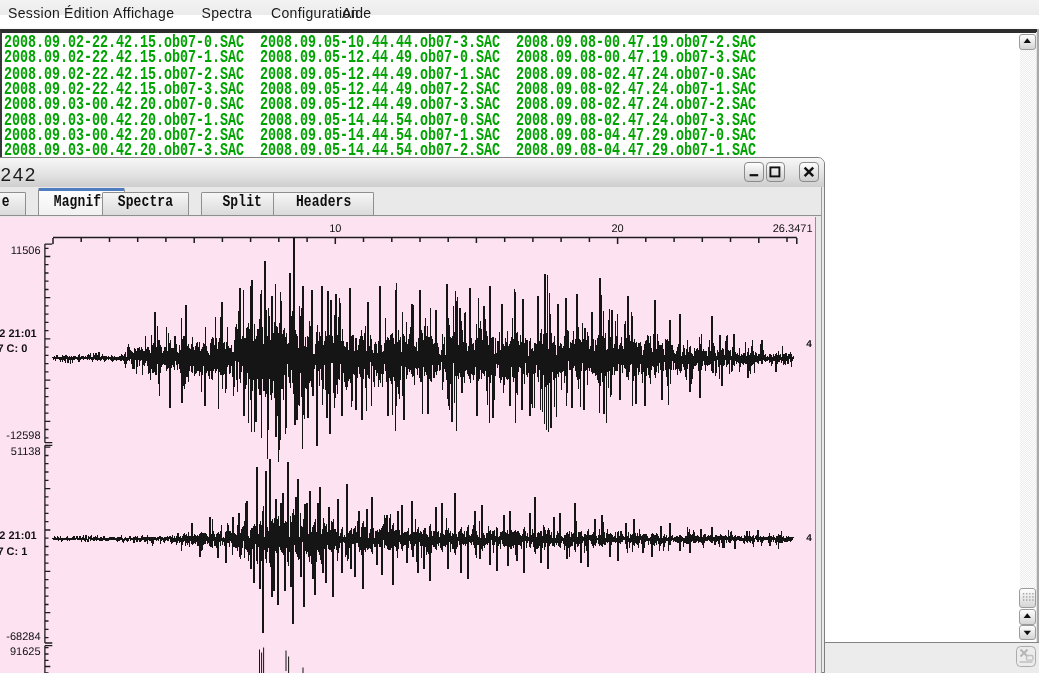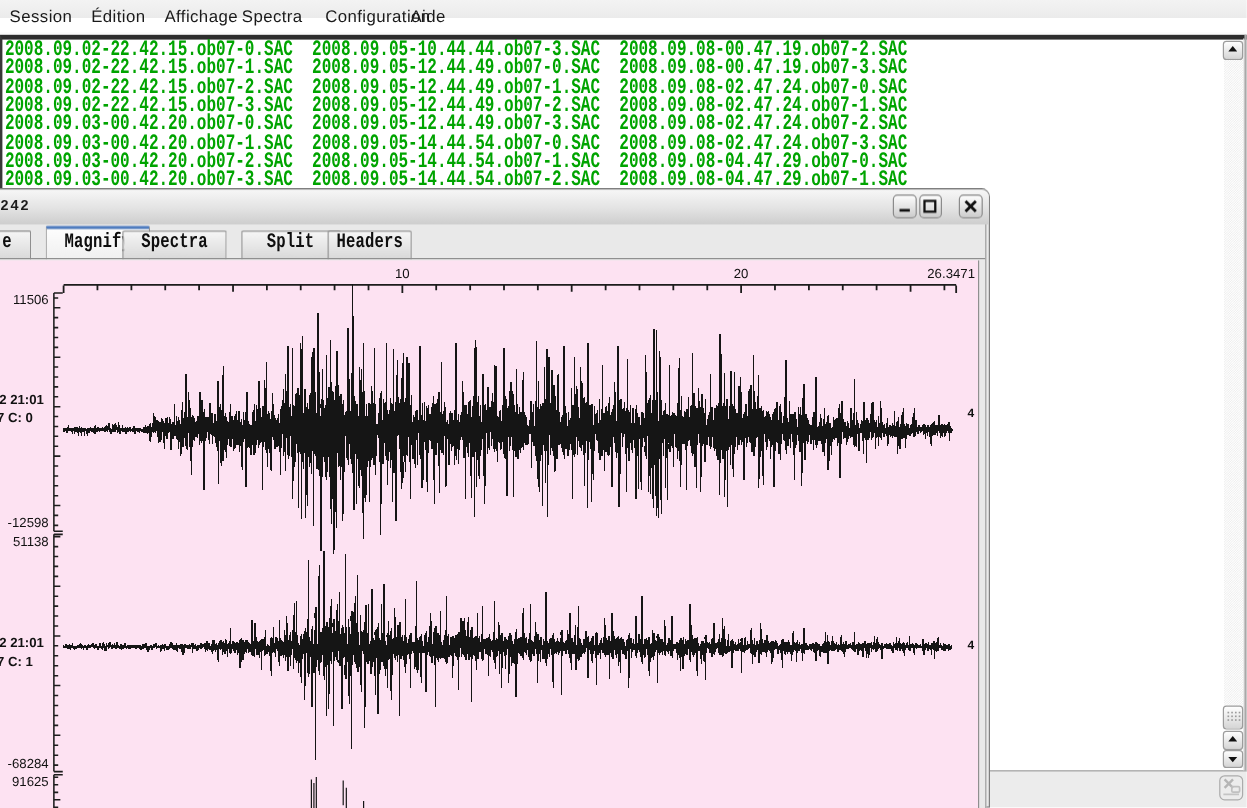--- a/index.html
+++ b/index.html
@@ -10,36 +10,36 @@
 #term{position:absolute;left:0;top:28.6px;width:1039px;height:614.4px;background:#fff;border-top:4px solid #2d2d2d;border-left:2px solid #383838;border-bottom:1.6px solid #838383;box-sizing:border-box}
 
 .gcol{top:35.4px;font-family:"Liberation Mono",monospace;font-weight:bold;font-size:13.34px;line-height:11.33px;color:#00a400;white-space:pre;transform:scaleY(1.368) translateZ(0);transform-origin:0 0}
 #rstrip{position:absolute;left:1035.8px;top:31.6px;width:1.6px;height:610px;background:#e2e2e2}#rstrip2{position:absolute;left:1037.4px;top:29px;width:1.6px;height:613px;background:#a9a9a9}
 #strack{position:absolute;left:1019.5px;top:33.5px;width:16px;height:554px;background-image:linear-gradient(45deg,#ececec 25%,transparent 25%,transparent 75%,#ececec 75%),linear-gradient(45deg,#ececec 25%,transparent 25%,transparent 75%,#ececec 75%);background-size:2px 2px;background-position:0 0,1px 1px;background-color:#fefefe}
 .sbtn{left:1019.2px;width:16.6px;box-sizing:border-box;border:1.1px solid #9c9c9c;border-radius:3px;background:linear-gradient(#fefefe,#d5d5d5);display:flex;align-items:center;justify-content:center}
 #status{position:absolute;left:0;top:643px;width:1039px;height:30px;background:#ececec}
 #sicon{position:absolute;left:1015.6px;top:2.8px;width:20.6px;height:20.8px;border:1.4px solid #ababab;border-radius:4.5px;box-sizing:border-box}
 #win{position:absolute;left:-40px;top:157.3px;width:865.4px;height:516px;background:#e9e9e9;border:1.3px solid #7f7f7f;border-radius:0 7px 0 0;box-sizing:border-box}
 #titlebar{position:absolute;left:0;top:0;width:100%;height:28.6px;background:linear-gradient(#f7f7f7 0%,#e3e3e3 55%,#cecece 100%);border-radius:0 6px 0 0}
-#title{position:absolute;transform:translateZ(0);left:39.5px;top:6.0px;font-size:12px;letter-spacing:1.6px;font-weight:bold;color:#1c1c1c}
+#title{position:absolute;transform:translateZ(0);left:39.5px;top:6.0px;font-size:19px;letter-spacing:1.6px;font-weight:normal;color:#1c1c1c}
 .wbtn{position:absolute;top:4px;width:19.8px;height:20.2px;box-sizing:border-box;border:1.1px solid #8b8b8b;border-radius:4px;background:linear-gradient(#fefefe,#cdcdcd);display:flex;align-items:center;justify-content:center}
 #content{position:absolute;left:0;top:29px;width:861.4px;height:487px;background:#e9e9e9;border-right:1.4px solid #9d9d9d;box-sizing:border-box}
 #tabstrip{position:absolute;left:0;top:0;width:100%;height:29px}
 .tab{position:absolute;box-sizing:border-box;border:1.2px solid #8f8f8f;border-bottom:none;background:linear-gradient(#f6f6f6,#d9d9d9);font-family:"Liberation Mono",monospace;font-weight:bold;font-size:13px;color:#0e0e0e;text-align:center;border-radius:1.5px 1.5px 0 0}
 .tab span{position:absolute;left:0;right:0;line-height:11px;letter-spacing:.12px;transform:scaleY(1.32) translateZ(0);transform-origin:0 0;top:1.2px}
 #tabsel{background:linear-gradient(#fdfdfd,#f0f0f0);border-top:3.4px solid #4f7cbf}
 #tabsel span{top:3.2px}
 #tabline{position:absolute;left:0;top:27.9px;width:100%;height:1.3px;background:#8f8f8f}
 #plot{position:absolute;left:0;top:30.0px;width:854.4px;height:456.5px;background:#fde2f2;border-right:1.7px solid #8f8f8f;box-sizing:content-box}
 </style></head><body>
 <div id="groove"></div>
 <div id="menubar">
 <span class="mitem" style="left:8px">Session</span>
-<span class="mitem" style="left:76px">Édition</span>
-<span class="mitem" style="left:137px">Affichage</span>
+<span class="mitem" style="left:64px">Édition</span>
+<span class="mitem" style="left:113px">Affichage</span>
 <span class="mitem" style="left:201.5px">Spectra</span>
 <span class="mitem" style="left:271px">Configuration</span>
 <span class="mitem" style="left:342px">Aide</span>
 </div>
 <div id="term"></div>
 <div class="gcol" style="left:4.1px">2008.09.02-22.42.15.ob07-0.SAC<br>2008.09.02-22.42.15.ob07-1.SAC<br>2008.09.02-22.42.15.ob07-2.SAC<br>2008.09.02-22.42.15.ob07-3.SAC<br>2008.09.03-00.42.20.ob07-0.SAC<br>2008.09.03-00.42.20.ob07-1.SAC<br>2008.09.03-00.42.20.ob07-2.SAC<br>2008.09.03-00.42.20.ob07-3.SAC</div>
 <div class="gcol" style="left:260.1px">2008.09.05-10.44.44.ob07-3.SAC<br>2008.09.05-12.44.49.ob07-0.SAC<br>2008.09.05-12.44.49.ob07-1.SAC<br>2008.09.05-12.44.49.ob07-2.SAC<br>2008.09.05-12.44.49.ob07-3.SAC<br>2008.09.05-14.44.54.ob07-0.SAC<br>2008.09.05-14.44.54.ob07-1.SAC<br>2008.09.05-14.44.54.ob07-2.SAC</div>
 <div class="gcol" style="left:516.1px">2008.09.08-00.47.19.ob07-2.SAC<br>2008.09.08-00.47.19.ob07-3.SAC<br>2008.09.08-02.47.24.ob07-0.SAC<br>2008.09.08-02.47.24.ob07-1.SAC<br>2008.09.08-02.47.24.ob07-2.SAC<br>2008.09.08-02.47.24.ob07-3.SAC<br>2008.09.08-04.47.29.ob07-0.SAC<br>2008.09.08-04.47.29.ob07-1.SAC</div>
 <div id="rstrip"></div>
 <div id="rstrip2"></div>
@@ -108,21 +108,21 @@
         </div>
    <div class="tab" id="tabsel" style="left:77px;top:0.5px;width:87px;height:28.6px">
           <span>Magnify</span>
         </div>
    <div class="tab" style="left:141px;top:4.7px;width:87px;height:24.4px">
           <span>Spectra</span>
         </div>
    <div class="tab" style="left:239.7px;top:4.7px;width:83px;height:24.4px">
           <span>Split</span>
         </div>
-   <div class="tab" style="left:312.2px;top:4.7px;width:70px;height:24.4px">
+   <div class="tab" style="left:312.2px;top:4.7px;width:101px;height:24.4px">
           <span>Headers</span>
         </div>
   </div>
   <div id="tabline"></div>
   <div id="plot"></div>
  </div>
 </div>
 <div style="position:absolute;left:-40px;top:216.5px;width:855px;height:457px;transform:translateZ(0)"><svg width="855" height="457" viewBox="-40 216.5 855 457" xmlns="http://www.w3.org/2000/svg">
       <path d="M53 236.9H796.8M53.0 237.4v6.2M81.2 237.4v4.0M109.5 237.4v4.0M137.7 237.4v4.0M165.9 237.4v4.0M194.2 237.4v5.2M222.4 237.4v4.0M250.6 237.4v4.0M278.8 237.4v4.0M307.1 237.4v4.0M335.3 237.4v6.2M363.5 237.4v4.0M391.8 237.4v4.0M420.0 237.4v4.0M448.2 237.4v4.0M476.4 237.4v5.2M504.7 237.4v4.0M532.9 237.4v4.0M561.1 237.4v4.0M589.4 237.4v4.0M617.6 237.4v6.2M645.8 237.4v4.0M674.1 237.4v4.0M702.3 237.4v4.0M730.5 237.4v4.0M758.8 237.4v5.2M787.0 237.4v4.0M796.8 237.4v6.2" fill="none" stroke="#1c1c1c" stroke-width="1.5"></path>
       <path d="M44.9 243.6V442.2M44.9 243.6h7.4M44.9 442.2h7.4M44.9 247.8h3.6M44.9 256.0h5.4M44.9 264.2h3.6M44.9 272.5h3.6M44.9 280.7h3.6M44.9 289.0h3.6M44.9 297.2h5.4M44.9 305.4h3.6M44.9 313.7h3.6M44.9 321.9h3.6M44.9 330.2h3.6M44.9 338.4h5.4M44.9 346.6h3.6M44.9 354.9h3.6M44.9 363.1h3.6M44.9 371.4h3.6M44.9 379.6h5.4M44.9 387.8h3.6M44.9 396.1h3.6M44.9 404.3h3.6M44.9 412.6h3.6M44.9 420.8h5.4M44.9 429.0h3.6M44.9 437.3h3.6" fill="none" stroke="#1c1c1c" stroke-width="1.3"></path>

